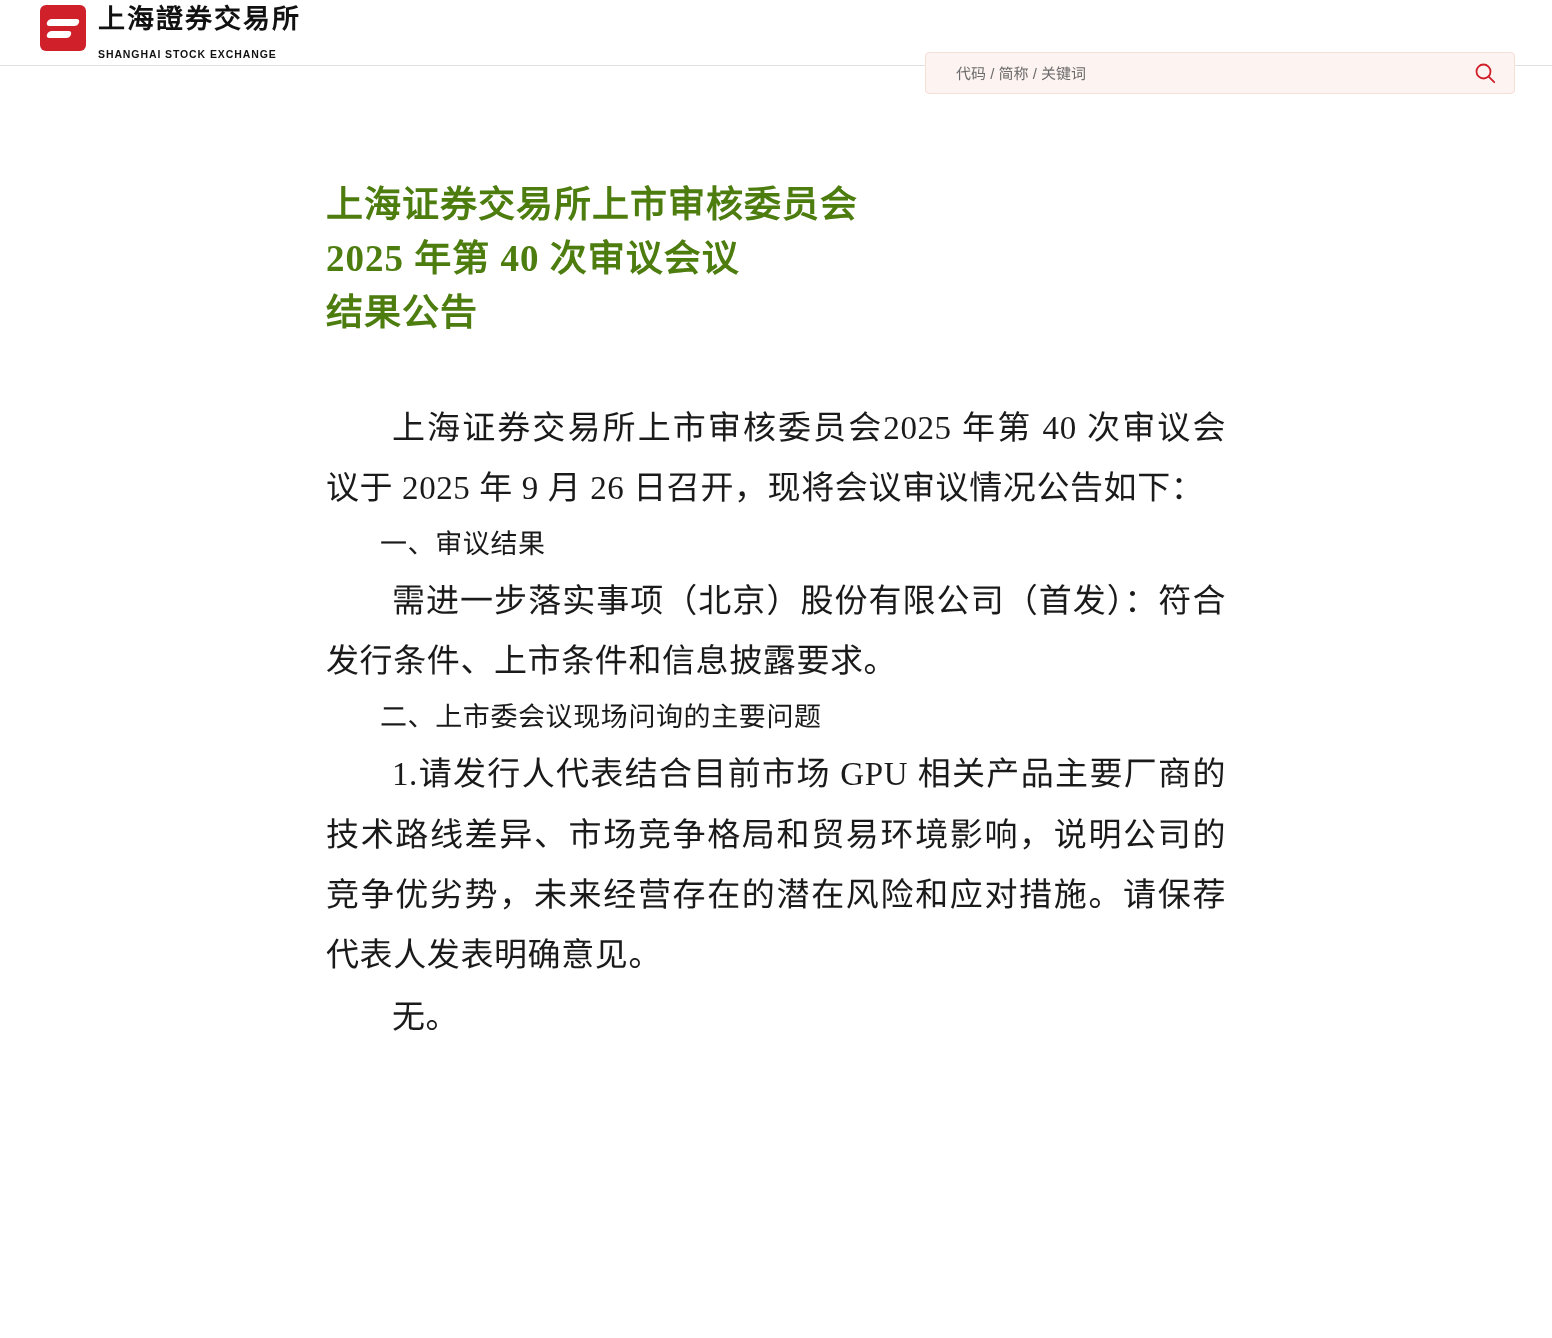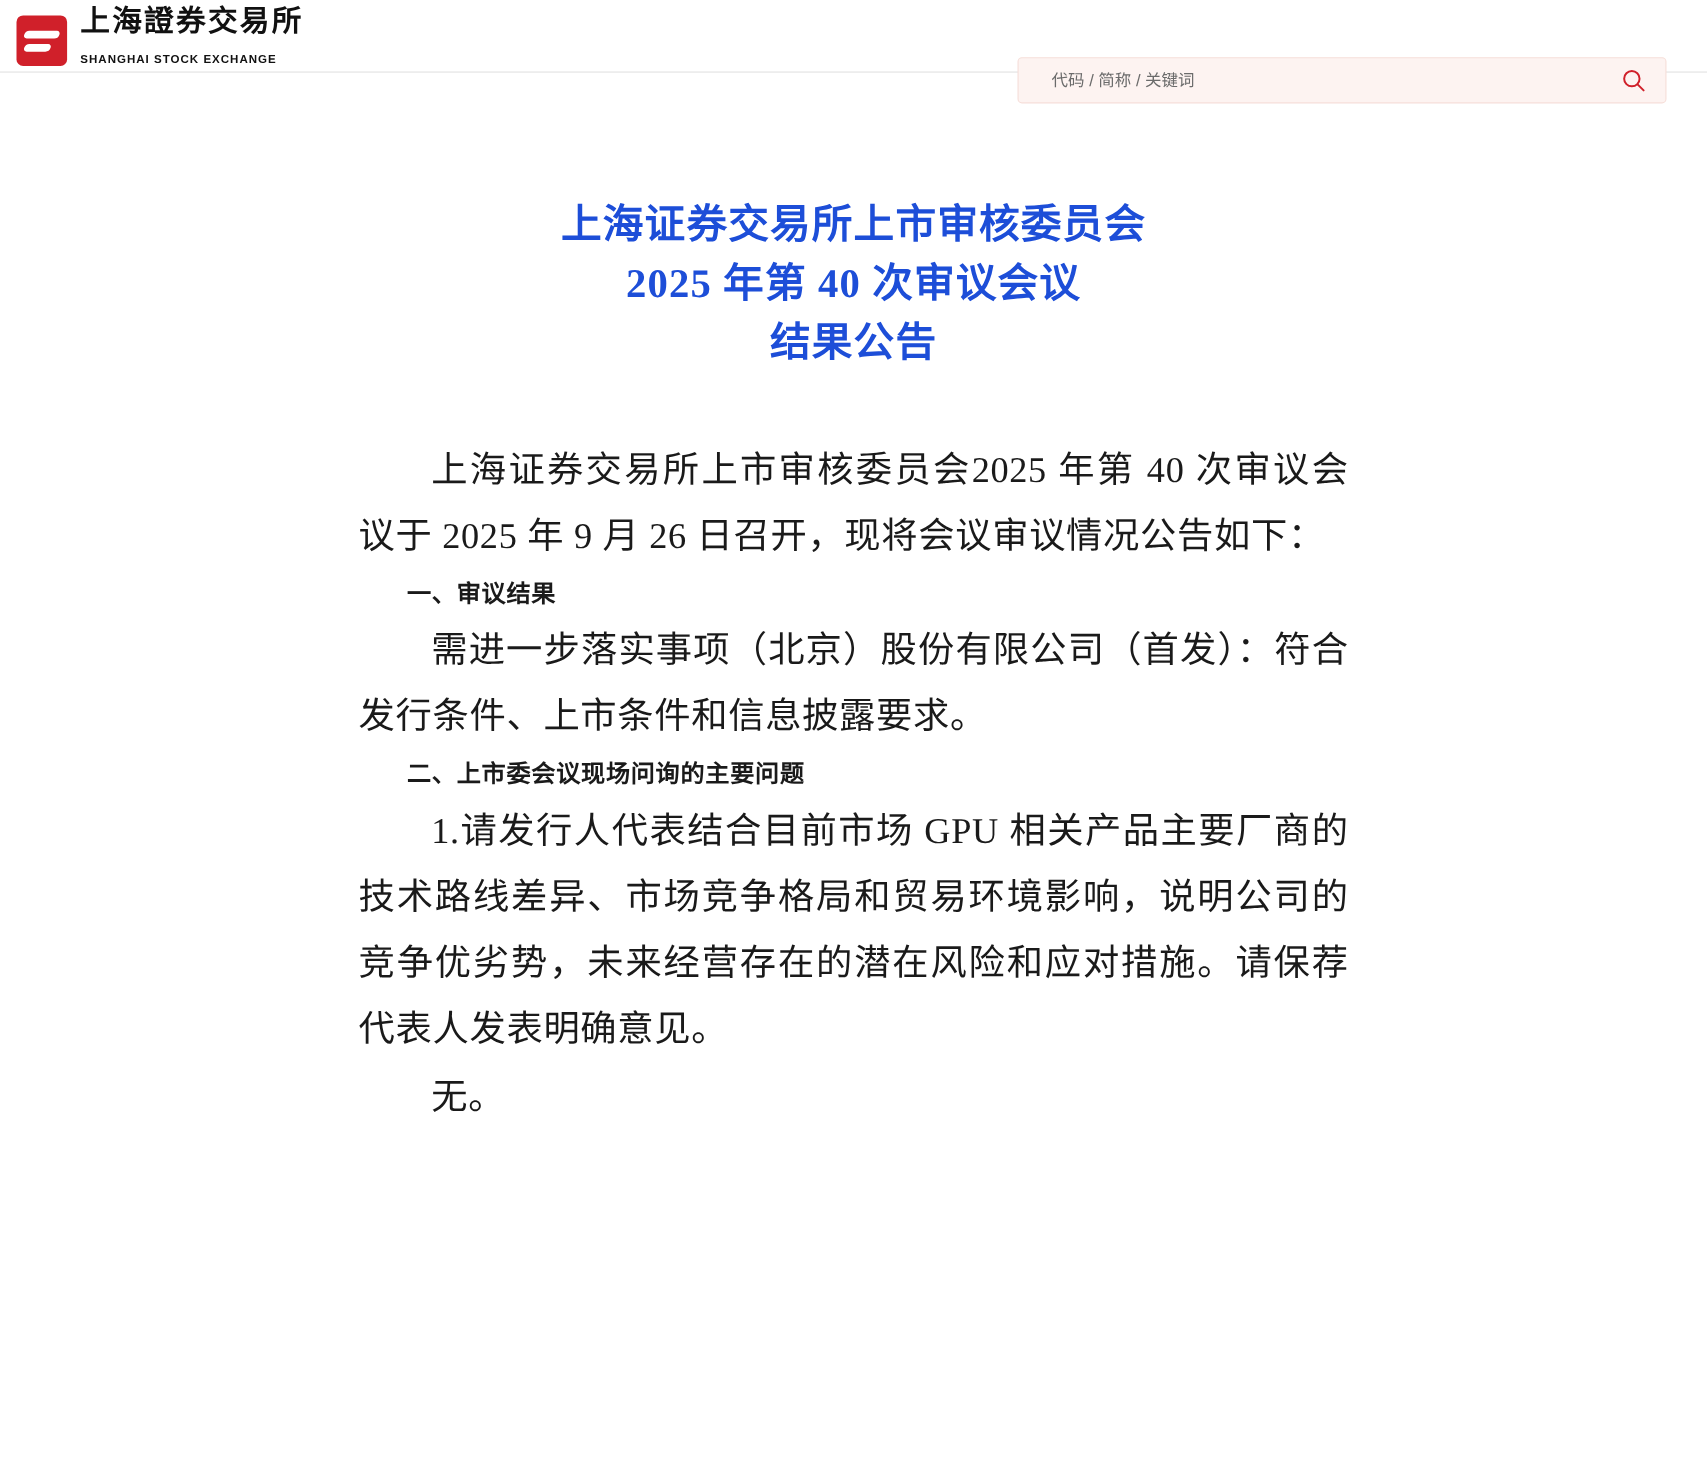--- a/index.html
+++ b/index.html
@@ -19,22 +19,22 @@
   .site-header {
     position: relative;
     height: 66px;
     border-bottom: 1px solid #e2e2e2;
     display: flex;
     align-items: center;
     background: #ffffff;
   }
   .logo-block {
     display: flex;
-    align-items: flex-end;
-    padding-left: 15px;
+    align-items: flex-start;
+    padding-left: 40px;
     gap: 12px;
     text-decoration: none;
   }
   .logo-mark {
     width: 46px;
     height: 46px;
     border-radius: 6px;
     background: #d0202a;
     position: relative;
     flex: 0 0 auto;
@@ -113,44 +113,43 @@
   }
   .search-btn svg { display: block; }
 
   
   .doc {
     width: 900px;
     margin: 0 auto;
     padding: 112px 0 40px 0;
   }
   .doc-title {
-    color: #1d4ed8;
+    color: #4d7c0f;
     font-family: "Liberation Serif", "DejaVu Serif", serif;
     font-weight: 700;
     font-size: 37px;
     line-height: 1.46;
-    text-align: center;
     letter-spacing: 1px;
     margin: 0 0 58px 0;
   }
   .doc-title .line { display: block; }
 
   .para {
     font-size: 33px;
     line-height: 1.82;
     text-indent: 2em;
     margin: 0 0 2px 0;
     letter-spacing: 0.6px;
     text-align: justify;
   }
   .section-head {
-    font-size: 22px;
+    font-size: 27px;
     line-height: 1.82;
     text-indent: 2em;
-    font-weight: 700;
+    font-weight: 400;
     margin: 0 0 2px 0;
     letter-spacing: 0.6px;
   }
 </style>
 </head>
 <body>
 
 <div class="site-header">
   <a class="logo-block" href="#">
     <span class="logo-mark"></span>

